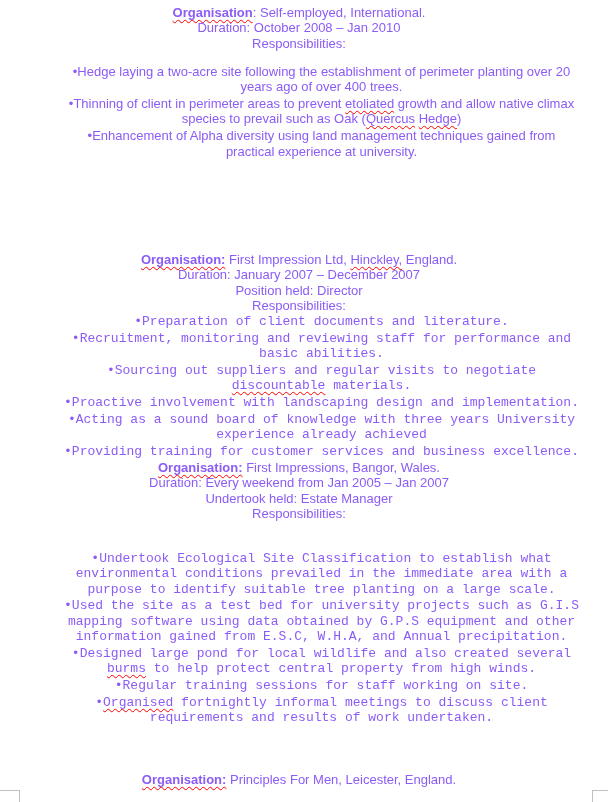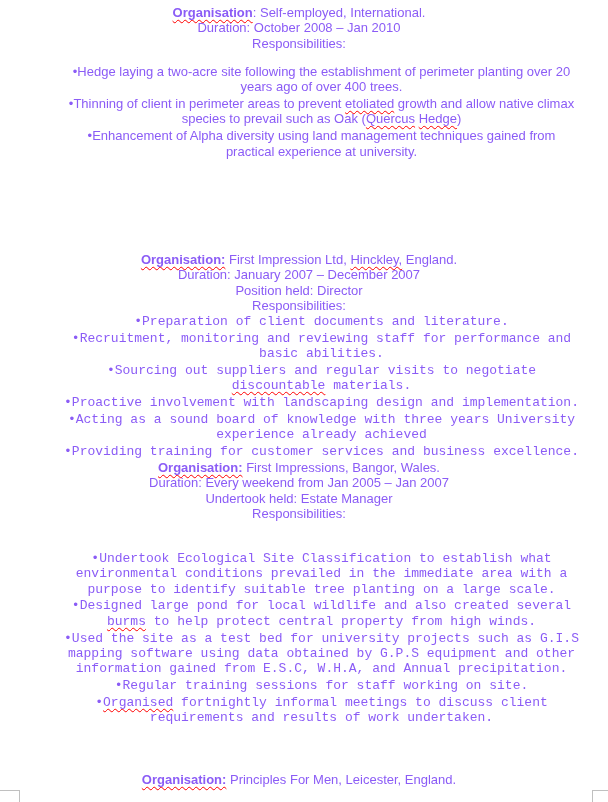--- a/index.html
+++ b/index.html
@@ -70,22 +70,22 @@
         <p><span>•</span><span>Providing training for customer services and business excellence.</span></p>
       </div>
       <div class="head head-2">
         <p><span class="b sq">Organisation:</span><span> First Impressions, Bangor, Wales.</span></p>
         <p><span>Duration: Every weekend from Jan 2005 – Jan 2007</span></p>
         <p><span>Undertook held: Estate Manager</span></p>
         <p><span>Responsibilities:</span></p>
       </div>
       <div class="bullets bul-2">
         <p><span>•</span><span>Undertook Ecological Site Classification to establish what environmental conditions prevailed in the immediate area with a purpose to identify suitable tree planting on a large scale.</span></p>
+        <p><span>•</span><span>Used the site as a test bed for university projects such as G.I.S mapping software using data obtained by G.P.S equipment and other information gained from E.S.C, W.H.A, and Annual precipitation.</span></p>
         <p><span>•</span><span>Designed large pond for local wildlife and also created several </span><span class="sq">burms</span><span> to help protect central property from high winds.</span></p>
-        <p><span>•</span><span>Used the site as a test bed for university projects such as G.I.S mapping software using data obtained by G.P.S equipment and other information gained from E.S.C, W.H.A, and Annual precipitation.</span></p>
         <p><span>•</span><span>Regular training sessions for staff working on site.</span></p>
         <p><span>•</span><span class="sq">Organised</span><span> fortnightly informal meetings to discuss client requirements and results of work undertaken.</span></p>
       </div>
       <div class="head head-3">
         <p><span class="b sq">Organisation:</span><span> Principles For Men, Leicester, England.</span></p>
       </div>
     </div>
   <div class="mark" id="mark-left-h"></div>
   <div class="mark" id="mark-left-v"></div>
   <div class="mark" id="mark-right-h"></div>

